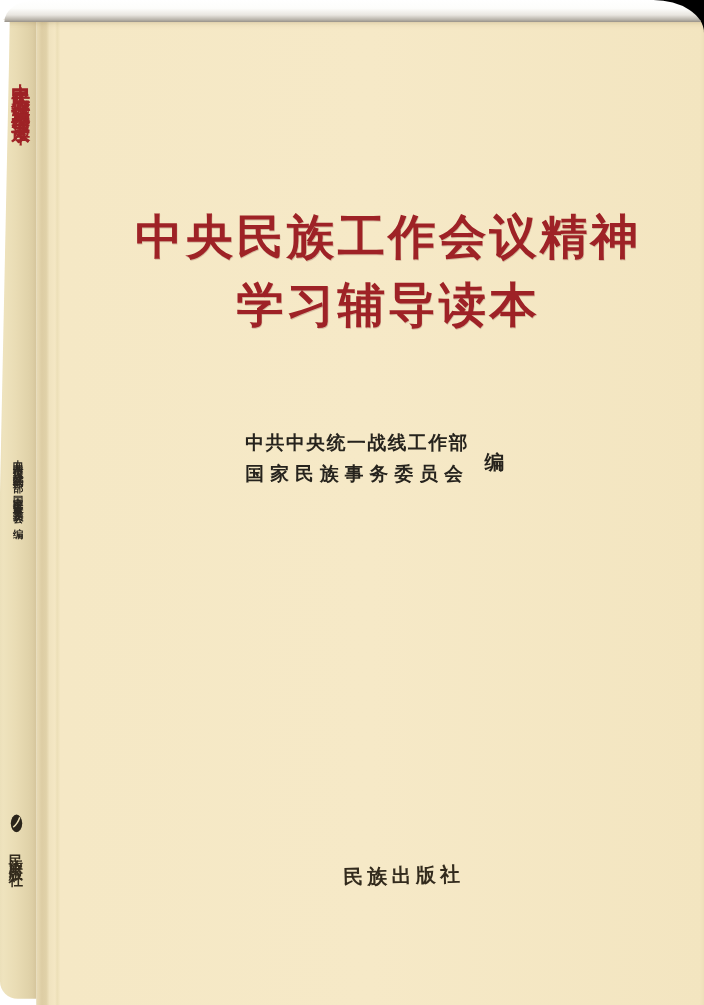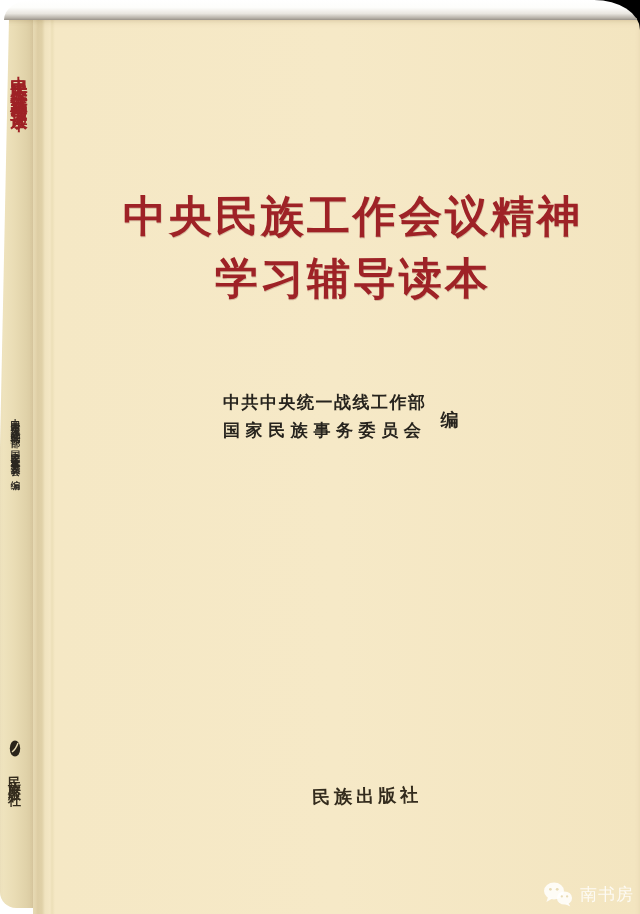--- a/index.html
+++ b/index.html
@@ -142,32 +142,19 @@
       <div class="editors-row">
         <div class="editors-lines">
           <div class="editor-line1">中共中央统一战线工作部</div>
           <div class="editor-line2">国家民族事务委员会</div>
         </div>
         <div class="editor-suffix">编</div>
       </div>
 
       <div class="cover-publisher">民族出版社</div>
 
-      <div class="watermark">
-        <svg width="30" height="26" viewBox="0 0 30 26">
-          <ellipse cx="11" cy="10" rx="10" ry="8.5" fill="rgba(255,255,255,.85)"></ellipse>
-          <path d="M5 16 L3.4 21 L9.5 17.6 Z" fill="rgba(255,255,255,.85)"></path>
-          <circle cx="7.4" cy="8.3" r="1.4" fill="#e9dcb6"></circle>
-          <circle cx="14.2" cy="8.3" r="1.4" fill="#e9dcb6"></circle>
-          <ellipse cx="21.5" cy="17" rx="7.6" ry="6.6" fill="rgba(255,255,255,.85)"></ellipse>
-          <path d="M25.5 22 L27.3 25.6 L21.8 23 Z" fill="rgba(255,255,255,.85)"></path>
-          <circle cx="18.8" cy="15.4" r="1.15" fill="#e9dcb6"></circle>
-          <circle cx="24.1" cy="15.4" r="1.15" fill="#e9dcb6"></circle>
-        </svg>
-        <span>南书房</span>
-      </div>
 
     </div>
 
     <div class="pages-top"></div>
 
   </div>
 </div>
 
 </body></html>

